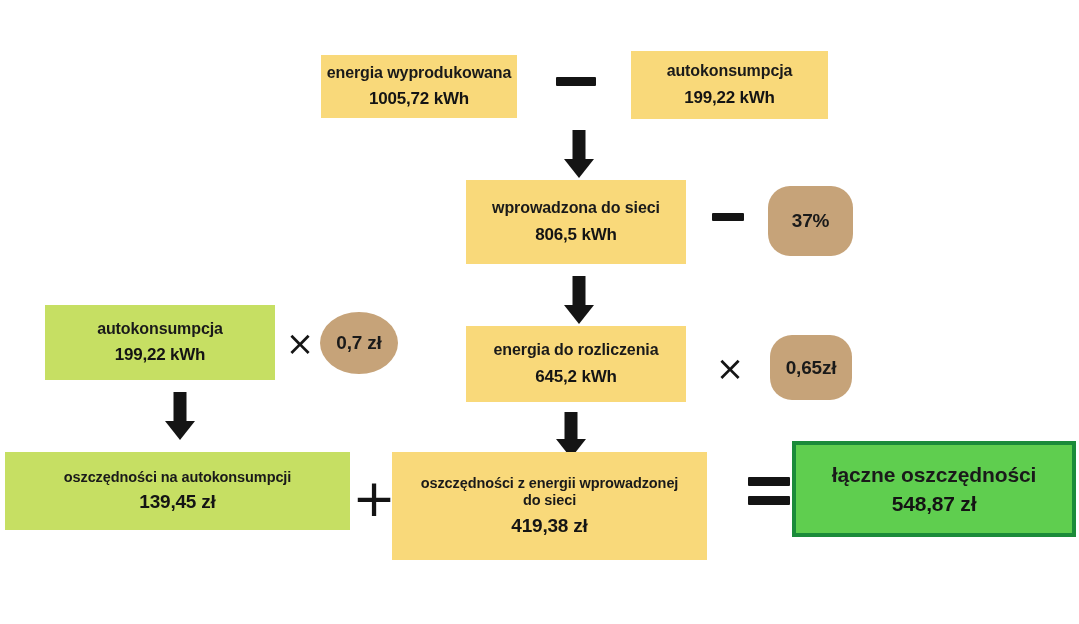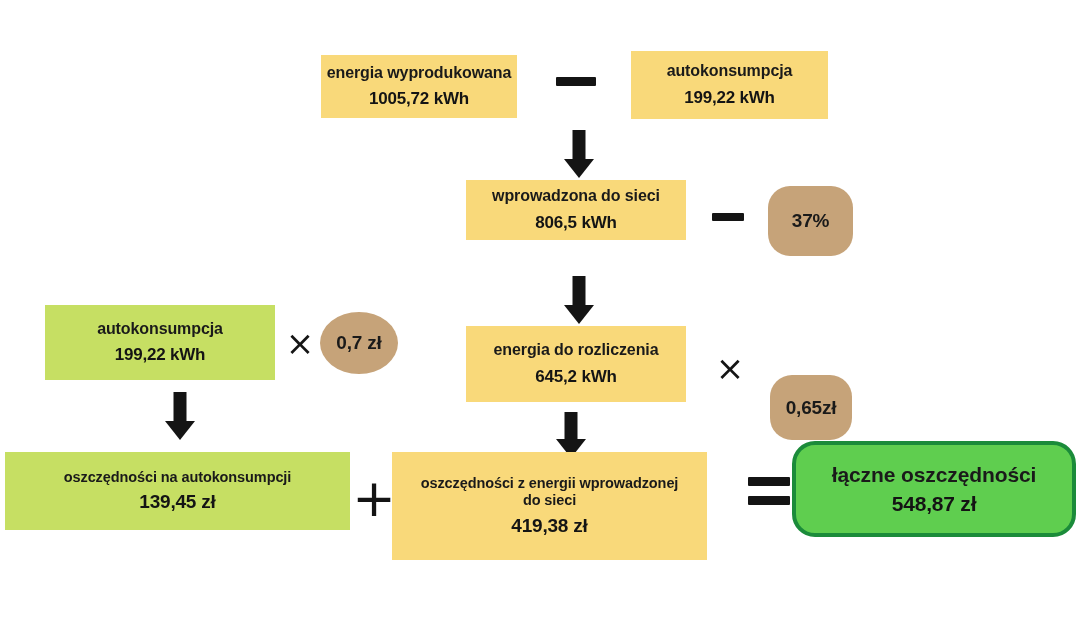--- a/index.html
+++ b/index.html
@@ -147,21 +147,21 @@
   <div class="box amber" style="left:631px; top:51px; width:197px; height:68px;">
     <div class="lbl">autokonsumpcja</div>
     <div class="val">199,22 kWh</div>
   </div>
 
   <div class="arrow" style="left:562px; top:130px; width:34px; height:48px;">
     <div class="shaft" style="height:30px;"></div>
     <div class="head"></div>
   </div>
 
-  <div class="box amber" style="left:466px; top:180px; width:220px; height:60px;">
+  <div class="box amber" style="left:466px; top:180px; width:220px; height:84px;">
     <div class="lbl">wprowadzona do sieci</div>
     <div class="val">806,5 kWh</div>
   </div>
 
   <div class="op op-minus" style="left:712px; top:213px; width:32px; height:8px;"></div>
 
   <div class="pill round" style="left:768px; top:186px; width:85px; height:70px;">
     <span>37%</span>
   </div>
 
@@ -185,21 +185,21 @@
 
   <div class="box amber" style="left:466px; top:326px; width:220px; height:76px;">
     <div class="lbl">energia do rozliczenia</div>
     <div class="val">645,2 kWh</div>
   </div>
 
   <div class="op op-times" style="left:713px; top:350px; width:34px; height:36px;">
     <span>×</span>
   </div>
 
-  <div class="pill round" style="left:770px; top:335px; width:82px; height:65px;margin-top:40px;">
+  <div class="pill round" style="left:770px; top:335px; width:82px; height:65px;">
     <span>0,65zł</span>
   </div>
 
   <div class="arrow" style="left:163px; top:392px; width:34px; height:48px;">
     <div class="shaft" style="height:30px;"></div>
     <div class="head"></div>
   </div>
 
   <div class="arrow" style="left:554px; top:412px; width:34px; height:46px;">
     <div class="shaft" style="height:28px;"></div>
@@ -219,18 +219,18 @@
     <div class="lbl">oszczędności z energii wprowadzonej</div>
     <div class="lbl">do sieci</div>
     <div class="val">419,38 zł</div>
   </div>
 
   <div class="op op-equals" style="left:748px; top:477px; width:42px; height:28px;">
     <span class="bar b1"></span>
     <span class="bar b2"></span>
   </div>
 
-  <div class="box result" style="left:792px; top:441px; width:284px; height:96px;border-radius:23px;">
+  <div class="box result" style="left:792px; top:441px; width:284px; height:96px;">
     <div class="lbl">łączne oszczędności</div>
     <div class="val">548,87 zł</div>
   </div>
 
 </div>
 
 </body></html>

